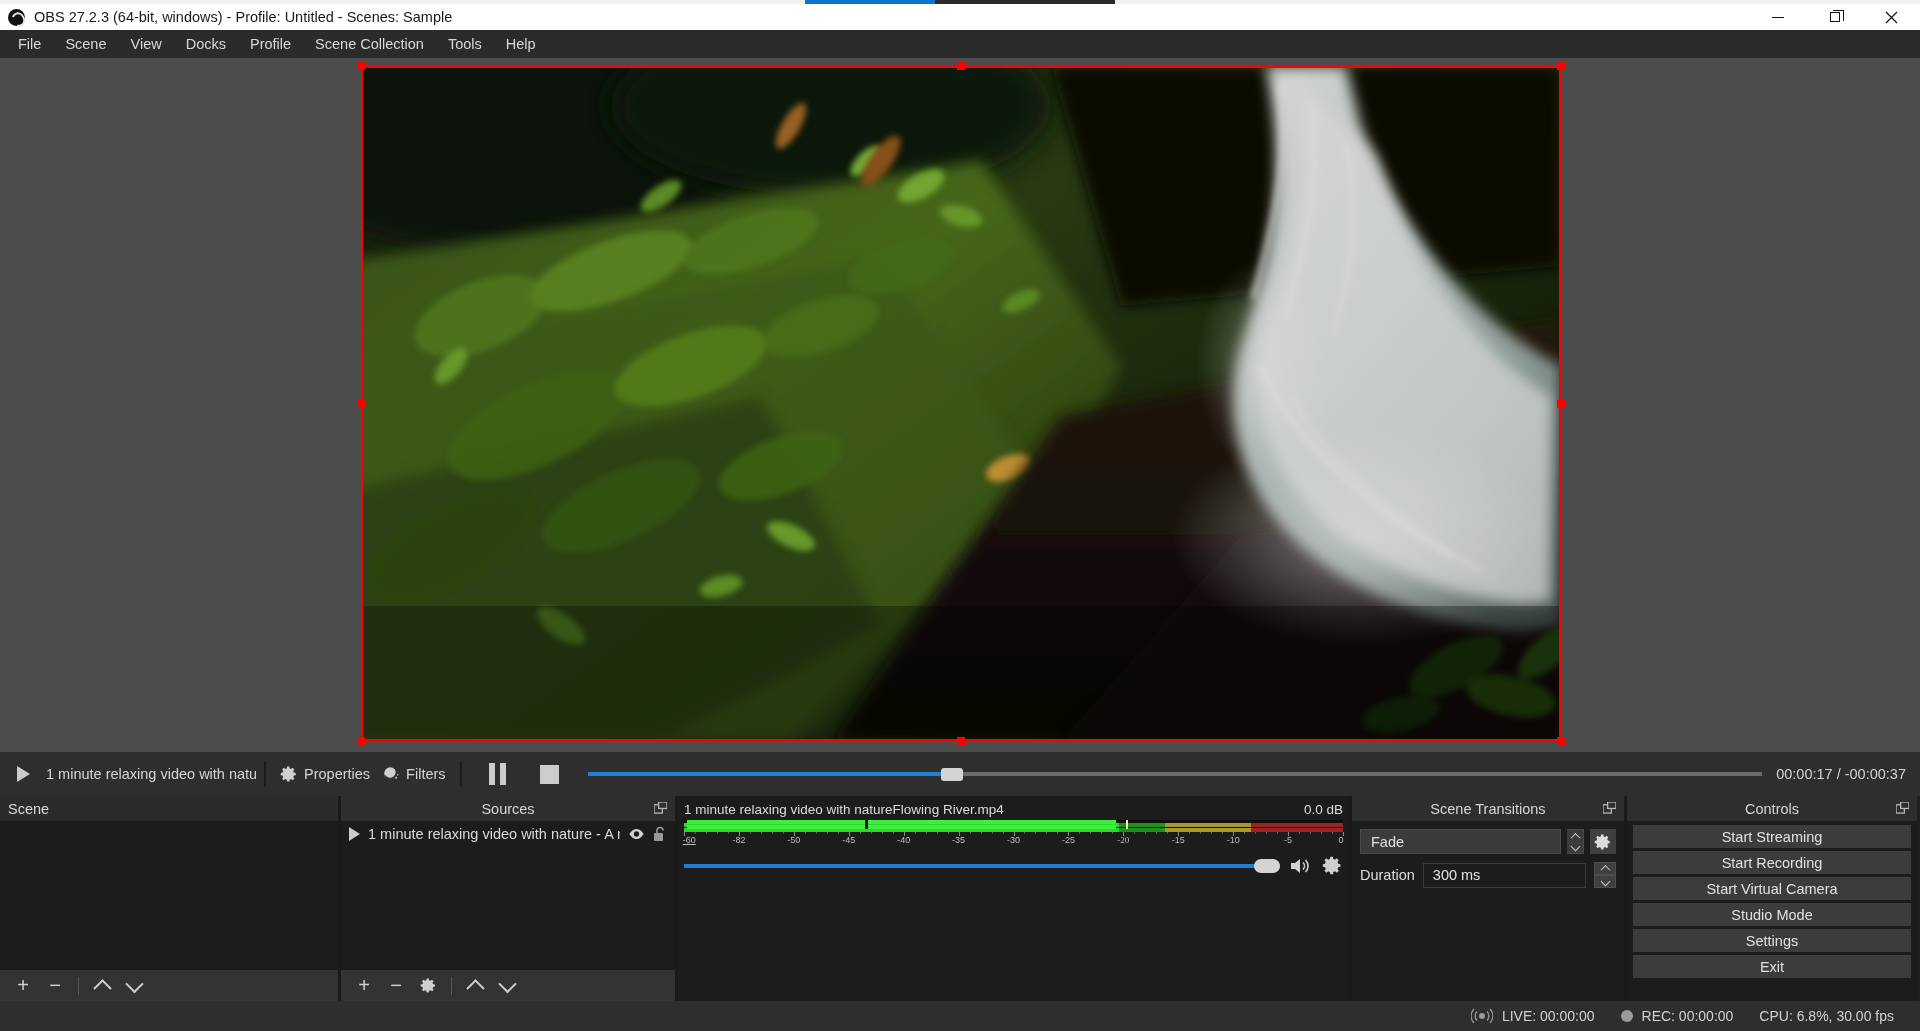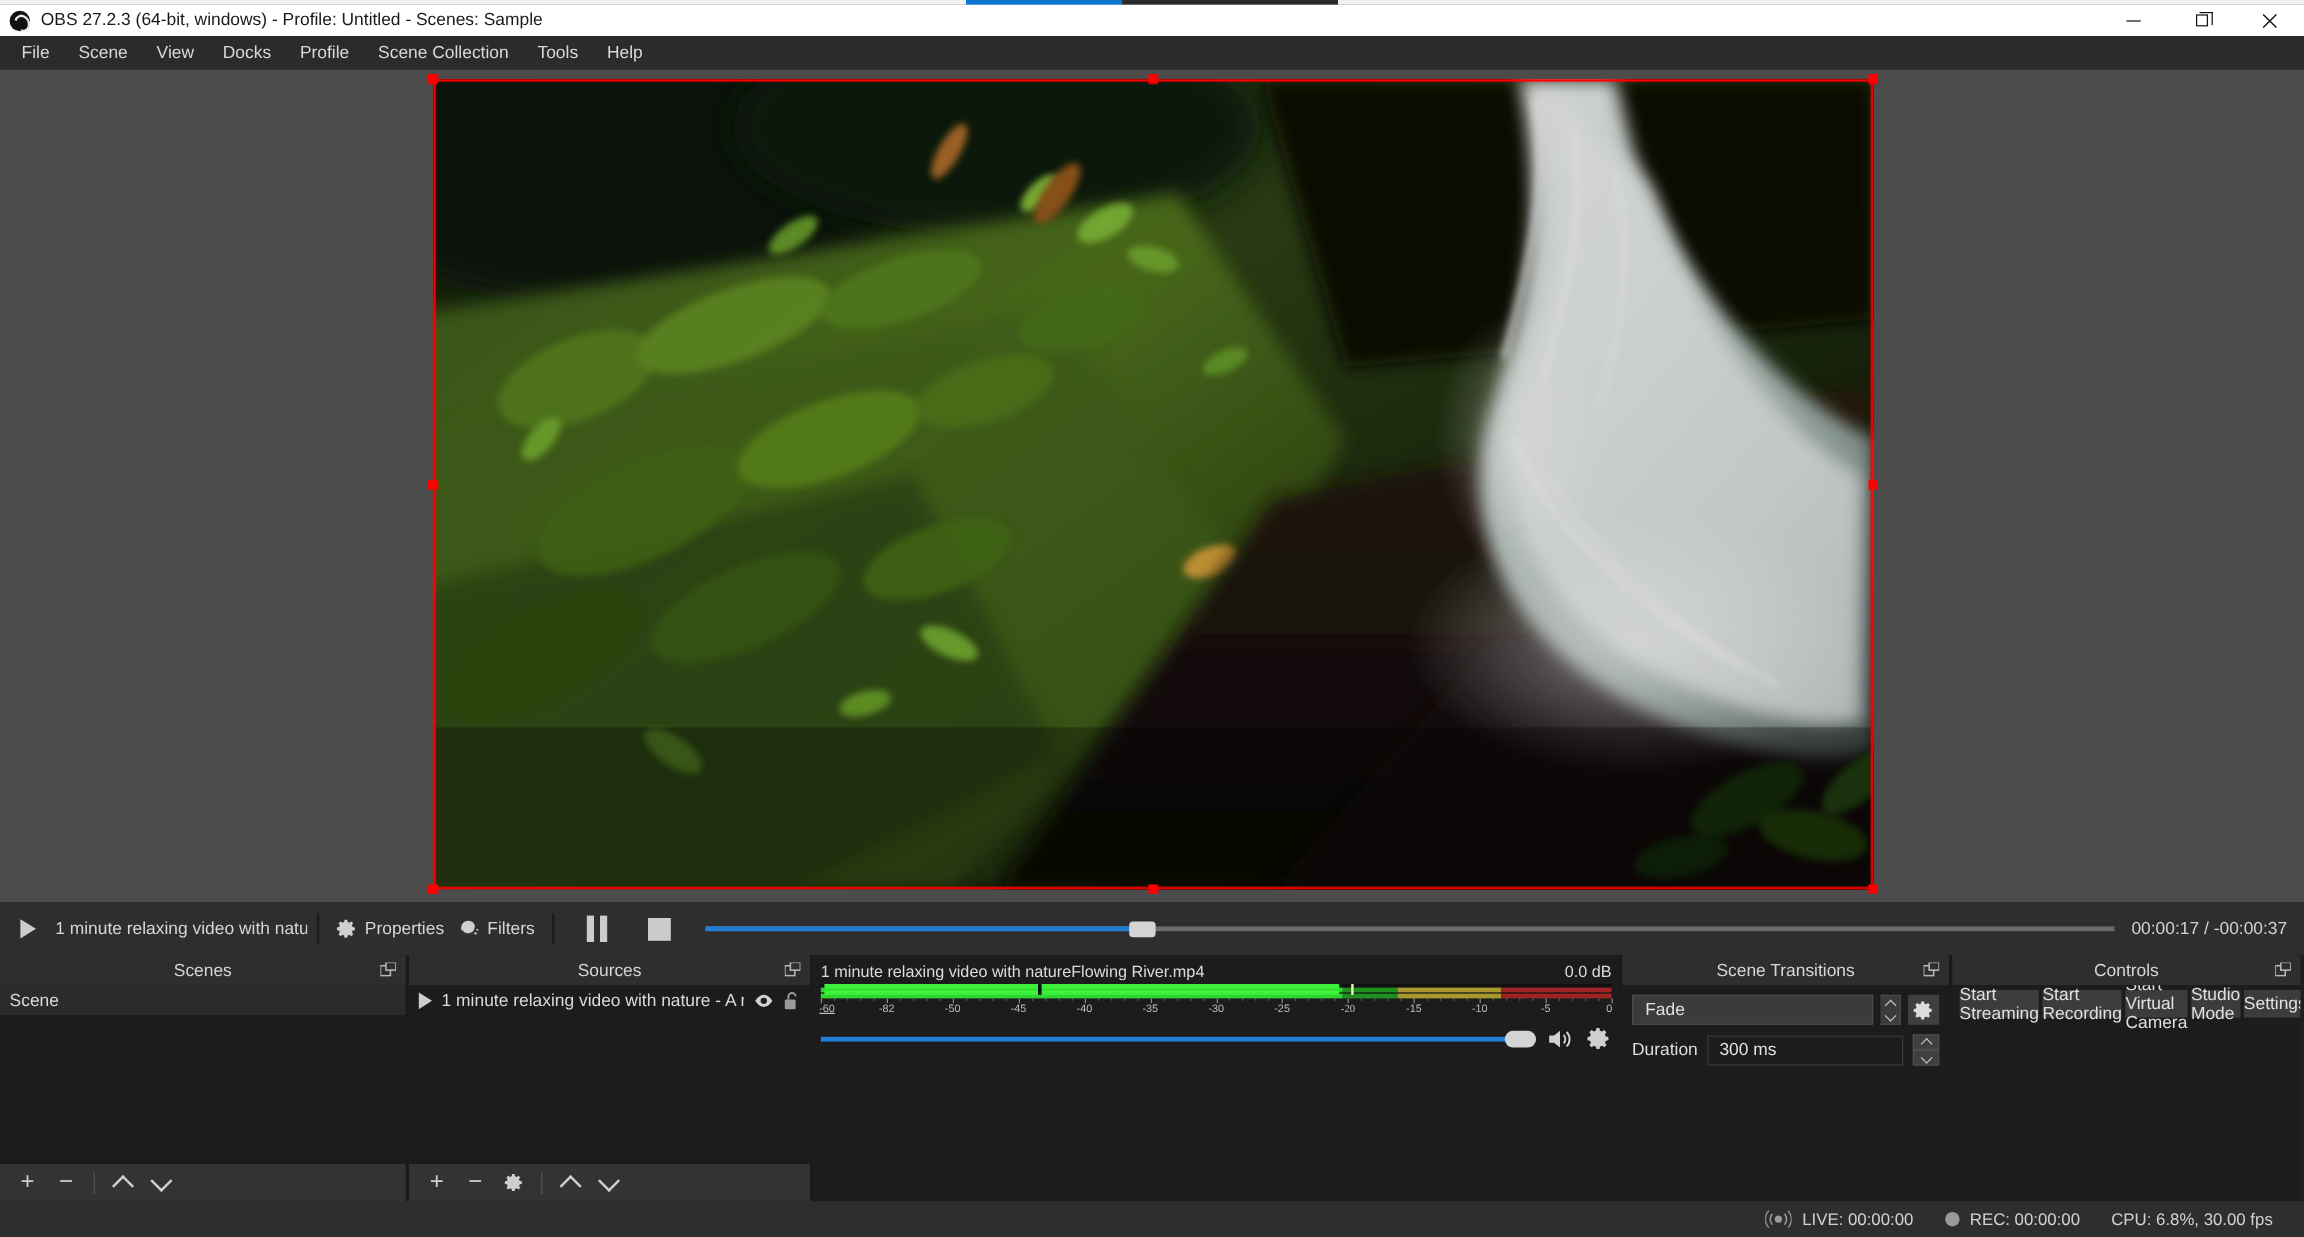--- a/index.html
+++ b/index.html
@@ -112,21 +112,21 @@
   .sp-ar.d { transform:rotate(-135deg); }
   .gbtn { width:26px; height:25px; background:#3f3f3f; display:flex; align-items:center; justify-content:center; }
   .durow { display:flex; align-items:center; gap:8px; margin-top:8px; }
   .durow .lab { font-size:14.5px; color:#dcdcdc; }
   .numfield { flex:1; height:25px; background:#1c1c1c; border:1px solid #3a3a3a; display:flex; align-items:center;
               padding-left:9px; font-size:14.5px; color:#e2e2e2; }
   .updown { width:22px; display:flex; flex-direction:column; }
   .updown div { height:13px; background:#3f3f3f; border:1px solid #4e4e4e; display:flex; align-items:center; justify-content:center; }
 
   
-  #ctl-body { padding:4px 6px; display:flex; gap:3px; }
+  #ctl-body { padding:4px 6px; display:flex; flex-direction:column; gap:3px; }
   .cbtn { height:23px; background:#3c3c3c; display:flex; align-items:center; justify-content:center;
           font-size:14.5px; color:#e0e0e0; }
 
   
   #statusbar { position:absolute; bottom:0; left:0; width:1920px; height:30px; background:#2e2e2e;
                display:flex; align-items:center; justify-content:flex-end; gap:26px; padding-right:26px;
                font-size:14px; color:#d2d2d2; }
   #statusbar .grp { display:flex; align-items:center; gap:9px; }
   .recdot { width:12px; height:12px; border-radius:50%; background:#9a9a9a; }
 </style>
@@ -334,27 +334,20 @@
     <div class="track"></div>
     <div class="fill" id="seekfill" style="width: 364.129px;"></div>
     <div class="knob" id="seekknob" style="left: 353.129px;"></div>
   </div>
   <div id="times">00:00:17 / -00:00:37</div>
 </div>
 
 <div id="docks">
 
   <div class="dock" style="width:341px;">
-    <div class="dock-title">
-      <span>Scenes</span>
-      <svg class="float-ico" viewBox="0 0 14 13">
-        <rect x="0" y="3" width="9" height="9" fill="none" stroke="#b9b9b9" stroke-width="1.4"></rect>
-        <rect x="5" y="0" width="9" height="7" fill="#2e2e2e" stroke="#b9b9b9" stroke-width="1.4"></rect>
-      </svg>
-    </div>
     <div class="dock-body">
       <div class="list-item sel">
         <span>Scene</span>
       </div>
     </div>
     <div class="dock-toolbar">
       <div class="tb">+</div>
       <div class="tb">−</div>
       <div class="tbsep"></div>
       <div class="tb">

